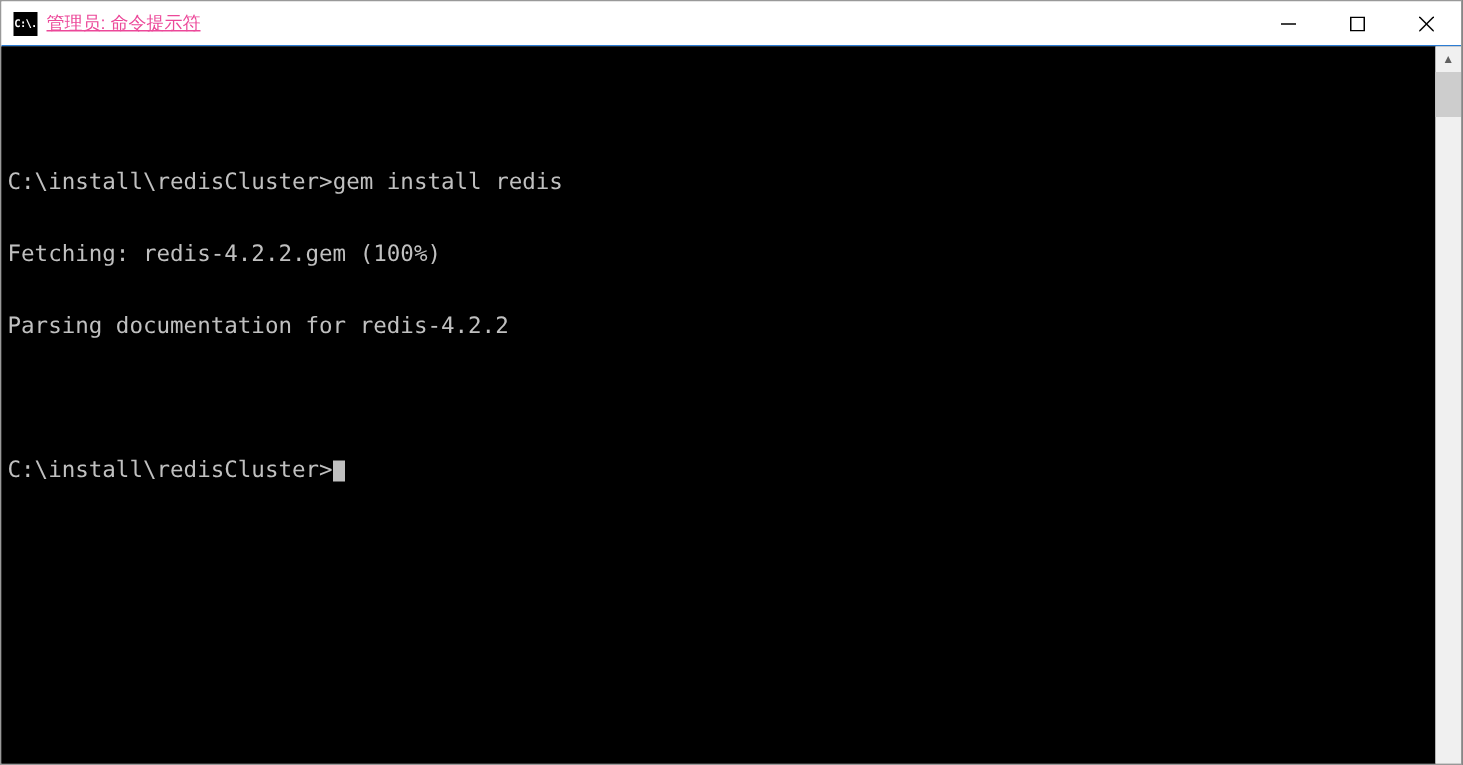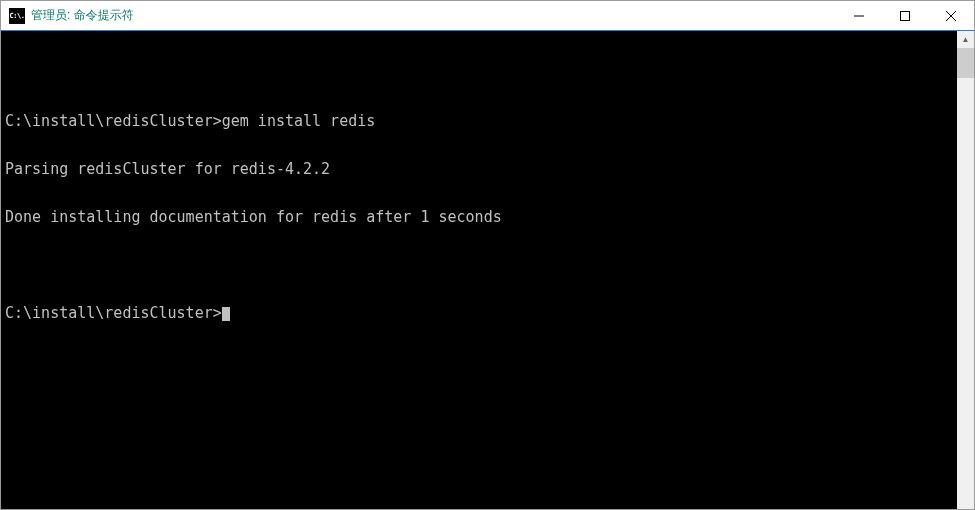--- a/index.html
+++ b/index.html
@@ -39,22 +39,23 @@
       align-items: center;
       justify-content: center;
       color: #fff;
       font-size: 7px;
       font-family: Consolas, monospace;
       font-weight: bold;
       letter-spacing: -0.5px;
     }
     .titlebar-title {
       font-size: 12px;
-      color: #0f766e;
+      color: #ec4899;
       flex: 1;
+      text-decoration: underline;
     }
     .titlebar-buttons {
       display: flex;
       height: 100%;
     }
     .titlebar-btn {
       width: 46px;
       height: 100%;
       display: flex;
       align-items: center;
@@ -149,22 +150,22 @@
             <line x1="0" y1="0" x2="10" y2="10" stroke="currentColor" stroke-width="1"></line>
             <line x1="10" y1="0" x2="0" y2="10" stroke="currentColor" stroke-width="1"></line>
           </svg>
       </div>
     </div>
   </div>
   <div class="terminal-area">
     <div class="terminal">
       <div class="terminal-line"></div>
       <div class="terminal-line"><span>C:\install\redisCluster&gt;</span><span>gem install redis</span></div>
-      <div class="terminal-line">Parsing redisCluster for redis-4.2.2</div>
-      <div class="terminal-line">Done installing documentation for redis after 1 seconds</div>
+      <div class="terminal-line">Fetching: redis-4.2.2.gem (100%)</div>
+      <div class="terminal-line">Parsing documentation for redis-4.2.2</div>
       <div class="terminal-line"></div>
       <div class="terminal-line"><span>C:\install\redisCluster&gt;</span><span class="cursor"></span></div>
     </div>
     <div class="scrollbar">
       <div class="scroll-arrow">▲</div>
       <div class="scroll-track">
         <div class="scroll-thumb"></div>
       </div>
 
     </div>

